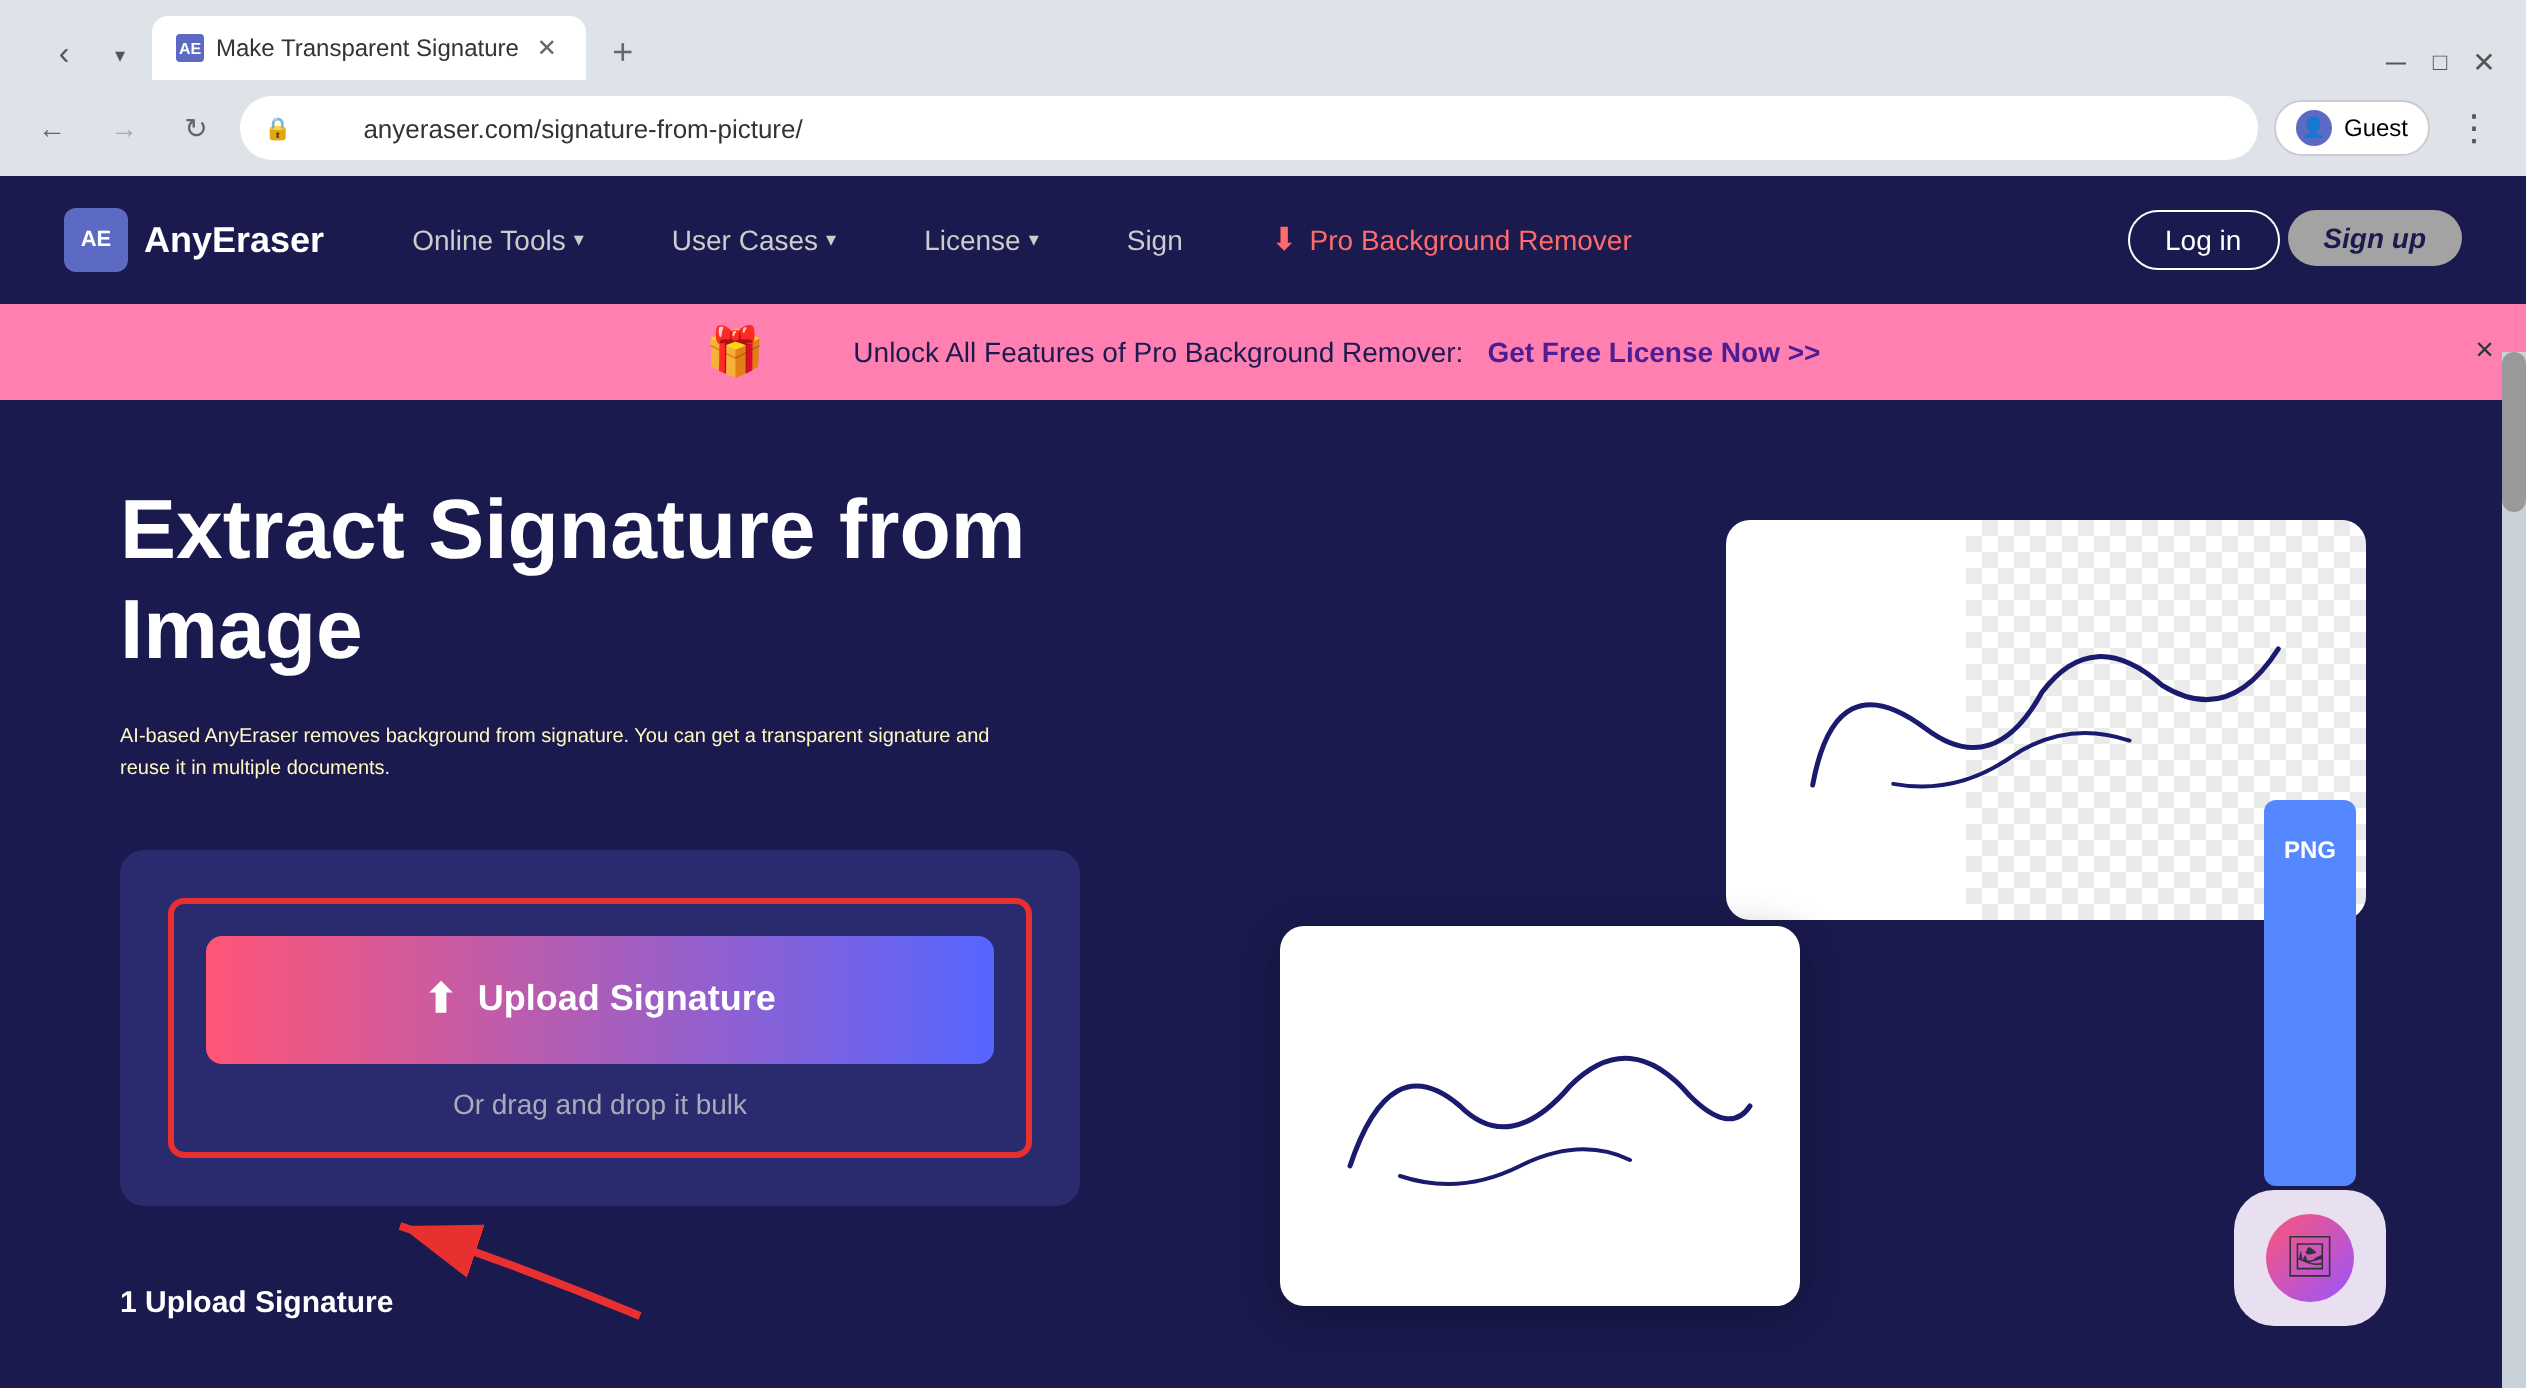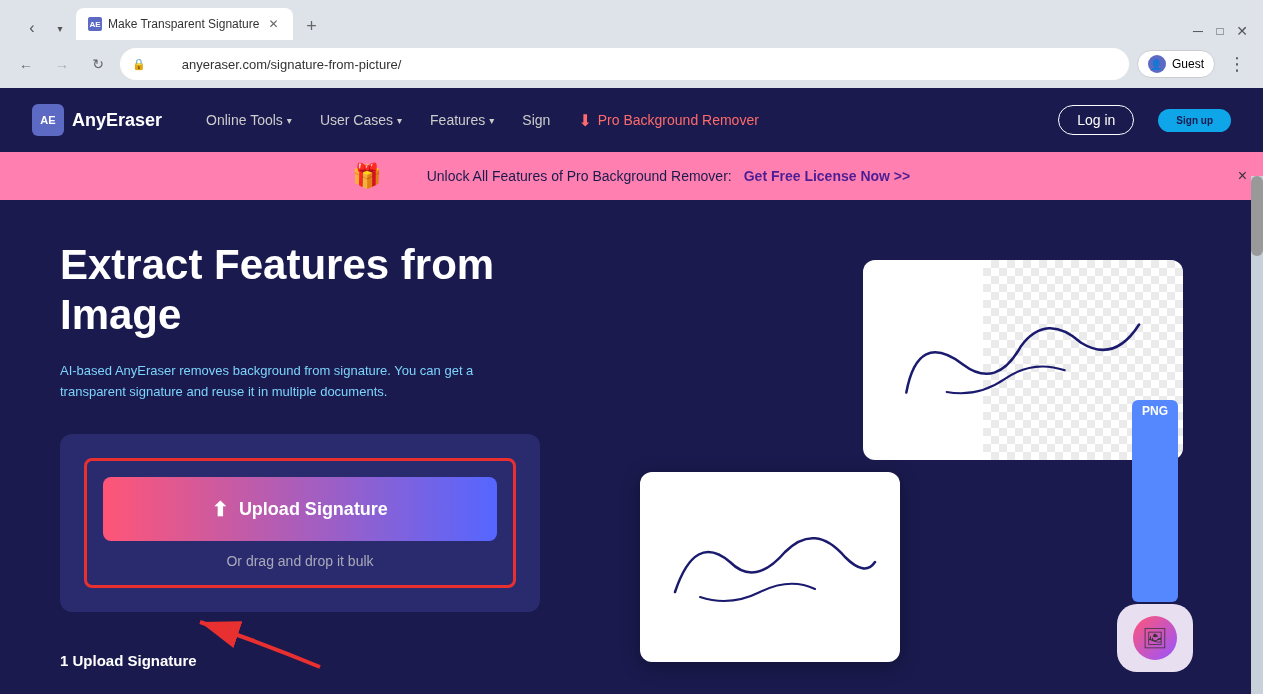--- a/index.html
+++ b/index.html
@@ -140,21 +140,21 @@
       margin-right: 32px;
     }
     .logo-icon {
       width: 32px; height: 32px;
       background: #5c6ac4;
       border-radius: 6px;
       display: flex; align-items: center; justify-content: center;
       color: white; font-size: 11px; font-weight: bold;
     }
     .nav-links {
-      display: flex; align-items: center; gap: 4px;
+      display: flex; align-items: center; gap: 20px;
       flex: 1;
     }
     .nav-link {
       color: #ccc;
       font-size: 14px;
       padding: 8px 12px;
       cursor: pointer;
       display: flex; align-items: center; gap: 4px;
       white-space: nowrap;
     }
@@ -162,40 +162,41 @@
     .nav-pro-btn {
       display: flex; align-items: center; gap: 6px;
       color: #ff6b6b;
       font-size: 14px;
       padding: 8px 12px;
       cursor: pointer;
       font-weight: 500;
     }
     .nav-pro-icon { font-size: 16px; }
     .nav-auth {
-      display: flex; align-items: center; gap: 24px;
+      display: flex; align-items: flex-start; gap: 4px;
     }
     .btn-login {
       border: 1.5px solid white;
       color: white;
       background: transparent;
       border-radius: 20px;
       padding: 6px 18px;
       font-size: 14px;
       cursor: pointer;
     }
     .btn-signup {
-      background: #0ea5e9;
+      background: #a3a3a3;
       color: #1a1a4e;
       border: none;
       border-radius: 20px;
       padding: 6px 18px;
-      font-size: 10px;
+      font-size: 14px;
       font-weight: 600;
       cursor: pointer;
+      font-style: italic;
     }
 
     
     .promo-banner {
       background: #ff80b0;
       height: 48px;
       display: flex; align-items: center; justify-content: center;
       gap: 12px;
       font-size: 14px;
       position: relative;
@@ -222,22 +223,22 @@
       flex: 0 0 560px;
       color: white;
     }
     .hero-title {
       font-size: 42px;
       font-weight: 800;
       line-height: 1.2;
       margin-bottom: 20px;
     }
     .hero-desc {
-      font-size: 13px;
-      color: #7dd3fc;
+      font-size: 10px;
+      color: #fef9c3;
       line-height: 1.6;
       margin-bottom: 32px;
       max-width: 460px;
     }
 
     
     .upload-box {
       background: #2a2a6e;
       border-radius: 12px;
       padding: 24px;
@@ -316,21 +317,21 @@
       box-shadow: 0 4px 20px rgba(0,0,0,0.3);
     }
     .png-badge {
       position: absolute;
       right: 10px;
       bottom: 80px;
       background: #5588ff;
       color: white;
       font-size: 12px;
       font-weight: bold;
-      padding: 4px 10px;
+      padding: 18px 10px;
       border-radius: 6px;
     }
 
     
     .bulk-widget {
       position: absolute;
       bottom: 20px;
       right: 10px;
       background: #e8e0f0;
       border-radius: 20px;
@@ -425,21 +426,21 @@
       <div class="nav-links">
         <div class="nav-link">
           <span>Online Tools</span>
           <span class="nav-chevron">▾</span>
         </div>
         <div class="nav-link">
           <span>User Cases</span>
           <span class="nav-chevron">▾</span>
         </div>
         <div class="nav-link">
-          <span>Features</span>
+          <span>License</span>
           <span class="nav-chevron">▾</span>
         </div>
         <div class="nav-link">
           <span>Sign</span>
         </div>
         <div class="nav-pro-btn">
           <span class="nav-pro-icon">⬇</span>
           <span>Pro Background Remover</span>
         </div>
       </div>
@@ -453,21 +454,21 @@
     <div class="promo-banner">
       <span class="banner-gift">🎁</span>
       <span class="banner-text">Unlock All Features of Pro Background Remover:</span>
       <span class="banner-cta">Get Free License Now &gt;&gt;</span>
       <button class="banner-close">×</button>
     </div>
 
     <div class="hero">
 
       <div class="hero-left">
-        <h1 class="hero-title">Extract Features from Image</h1>
+        <h1 class="hero-title">Extract Signature from Image</h1>
         <p class="hero-desc">AI-based AnyEraser removes background from signature. You can get a transparent signature and reuse it in multiple documents.</p>
 
         <div class="upload-box">
           <div class="upload-box-inner">
             <button class="upload-btn">
               <span class="upload-icon">⬆</span>
               <span>Upload Signature</span>
             </button>
             <p class="drag-text">Or drag and drop it bulk</p>
           </div>

